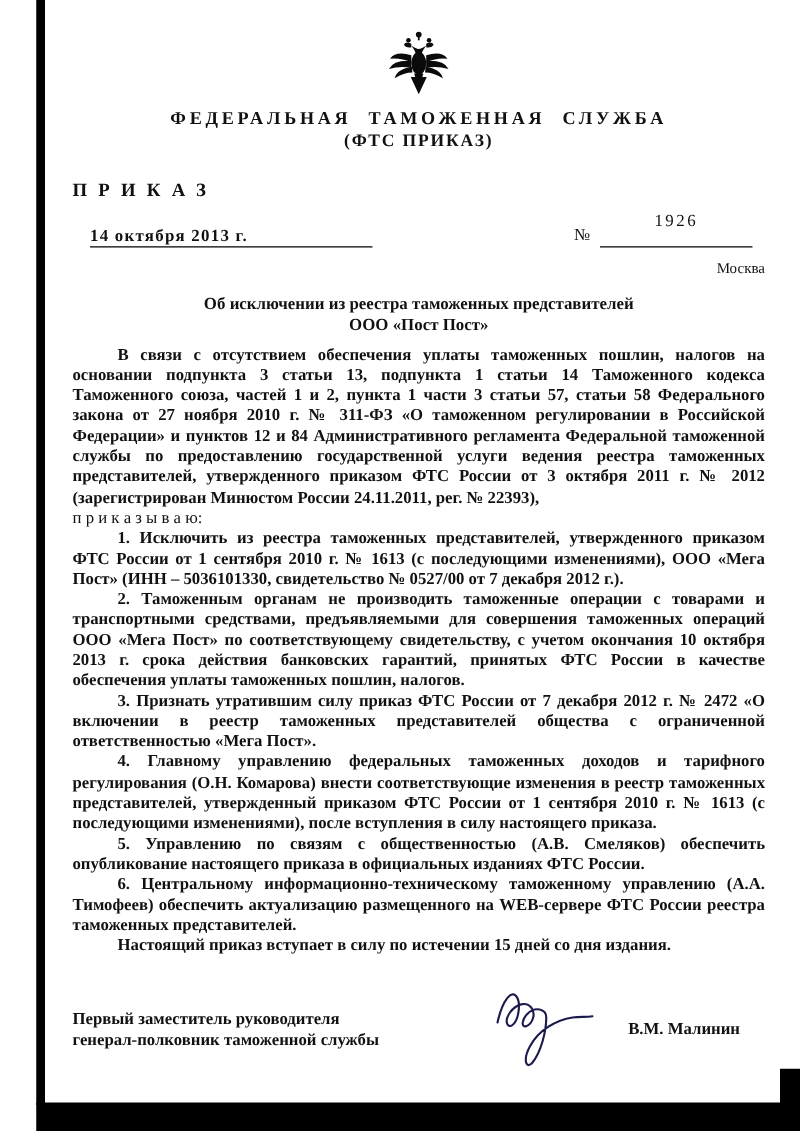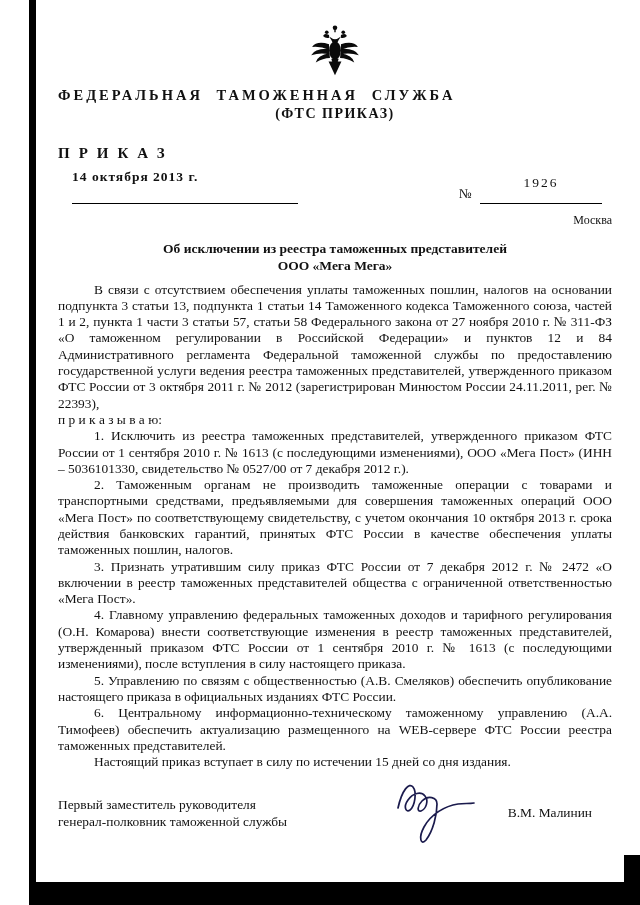--- a/index.html
+++ b/index.html
@@ -14,56 +14,56 @@
 
   
   .scan-left   { position: absolute; left: 29px; top: 0; width: 7px; height: 884px; background: #000; }
   .scan-bottom { position: absolute; left: 29px; bottom: 0; width: 611px; height: 23px; background: #000; }
   .scan-corner { position: absolute; right: 0; bottom: 0; width: 16px; height: 50px; background: #000; }
 
   .content { position: absolute; left: 58px; top: 0; width: 554px; }
 
   .emblem { text-align: center; margin-top: 24px; height: 56px; }
   .org-name {
-    font-weight: bold; font-size: 14.5px;
+    text-align: center; font-weight: bold; font-size: 14.5px;
     letter-spacing: 3px; word-spacing: 7px; margin-top: 7px; white-space: nowrap;
   }
   .org-abbr {
     text-align: center; font-weight: bold; font-size: 14px;
     letter-spacing: 1.5px; margin-top: 2px;
   }
   .doc-type {
     text-align: left; font-weight: bold; font-size: 15px;
     letter-spacing: 9px; margin-top: 23px;
   }
   .date-row {
     display: flex; justify-content: space-between; align-items: flex-end;
     margin-top: 7px; padding: 0 10px 0 14px; font-size: 13.5px;
   }
   .date-cell {
     width: 226px; border-bottom: 1.5px solid #000;
-    padding-bottom: 18px; letter-spacing: 1px; font-weight: bold;
+    padding-bottom: 0; letter-spacing: 1px; font-weight: bold;
   }
   .num-cell { display: flex; align-items: flex-end; }
   .num-sign { padding-bottom: 2px; }
   .num-val {
     display: inline-block; width: 122px; border-bottom: 1.5px solid #000;
     text-align: center; margin-left: 8px; padding-bottom: 12px; letter-spacing: 2px;
   }
   .city { text-align: right; font-size: 12px; margin-top: 9px; }
   .doc-title {
     text-align: center; font-weight: bold; font-size: 13.5px;
     margin-top: 12px; line-height: 1.28;
   }
   .body-text { margin-top: 7px; font-size: 13.4px; line-height: 16.3px; text-align: justify; }
-  .body-text p { text-indent: 36px; }
+  .body-text p { text-indent: 36px; font-weight: bold; }
   .body-text p.resolve { text-indent: 0; font-weight: normal; }
   .closing { }
 
-  .sig-row { display: flex; align-items: center; margin-top: 26px; position: relative; }
+  .sig-row { display: flex; align-items: center; margin-top: 42px; position: relative; font-weight: bold; }
   .sig-left { font-size: 13.4px; line-height: 17px; }
   .sig-auto { position: absolute; left: 332px; top: -26px; }
   .sig-name { margin-left: auto; font-size: 13.4px; padding-right: 20px; }
 </style>
 </head>
 <body>
 
 <div class="page">
 
   <div class="scan-left"></div>
@@ -104,21 +104,21 @@
       <div class="num-cell">
         <span class="num-sign">№</span>
         <span class="num-val">1926</span>
       </div>
     </div>
 
     <div class="city">Москва</div>
 
     <div class="doc-title">
       <div>Об исключении из реестра таможенных представителей</div>
-      <div>ООО «Мега Мега»</div>
+      <div>ООО «Пост Пост»</div>
     </div>
 
     <div class="body-text">
       <p>В связи с отсутствием обеспечения уплаты таможенных пошлин, налогов на основании подпункта 3 статьи 13, подпункта 1 статьи 14 Таможенного кодекса Таможенного союза, частей 1 и 2, пункта 1 части 3 статьи 57, статьи 58 Федерального закона от 27 ноября 2010 г. № 311-ФЗ «О таможенном регулировании в Российской Федерации» и пунктов 12 и 84 Административного регламента Федеральной таможенной службы по предоставлению государственной услуги ведения реестра таможенных представителей, утвержденного приказом ФТС России от 3 октября 2011 г. № 2012 (зарегистрирован Минюстом России 24.11.2011, рег. № 22393),</p>
       <p class="resolve">п р и к а з ы в а ю:</p>
       <p>1. Исключить из реестра таможенных представителей, утвержденного приказом ФТС России от 1 сентября 2010 г. № 1613 (с последующими изменениями), ООО «Мега Пост» (ИНН – 5036101330, свидетельство № 0527/00 от 7 декабря 2012 г.).</p>
       <p>2. Таможенным органам не производить таможенные операции с товарами и транспортными средствами, предъявляемыми для совершения таможенных операций ООО «Мега Пост» по соответствующему свидетельству, с учетом окончания 10 октября 2013 г. срока действия банковских гарантий, принятых ФТС России в качестве обеспечения уплаты таможенных пошлин, налогов.</p>
       <p>3. Признать утратившим силу приказ ФТС России от 7 декабря 2012 г. № 2472 «О включении в реестр таможенных представителей общества с ограниченной ответственностью «Мега Пост».</p>
       <p>4. Главному управлению федеральных таможенных доходов и тарифного регулирования (О.Н. Комарова) внести соответствующие изменения в реестр таможенных представителей, утвержденный приказом ФТС России от 1 сентября 2010 г. № 1613 (с последующими изменениями), после вступления в силу настоящего приказа.</p>
       <p>5. Управлению по связям с общественностью (А.В. Смеляков) обеспечить опубликование настоящего приказа в официальных изданиях ФТС России.</p>

